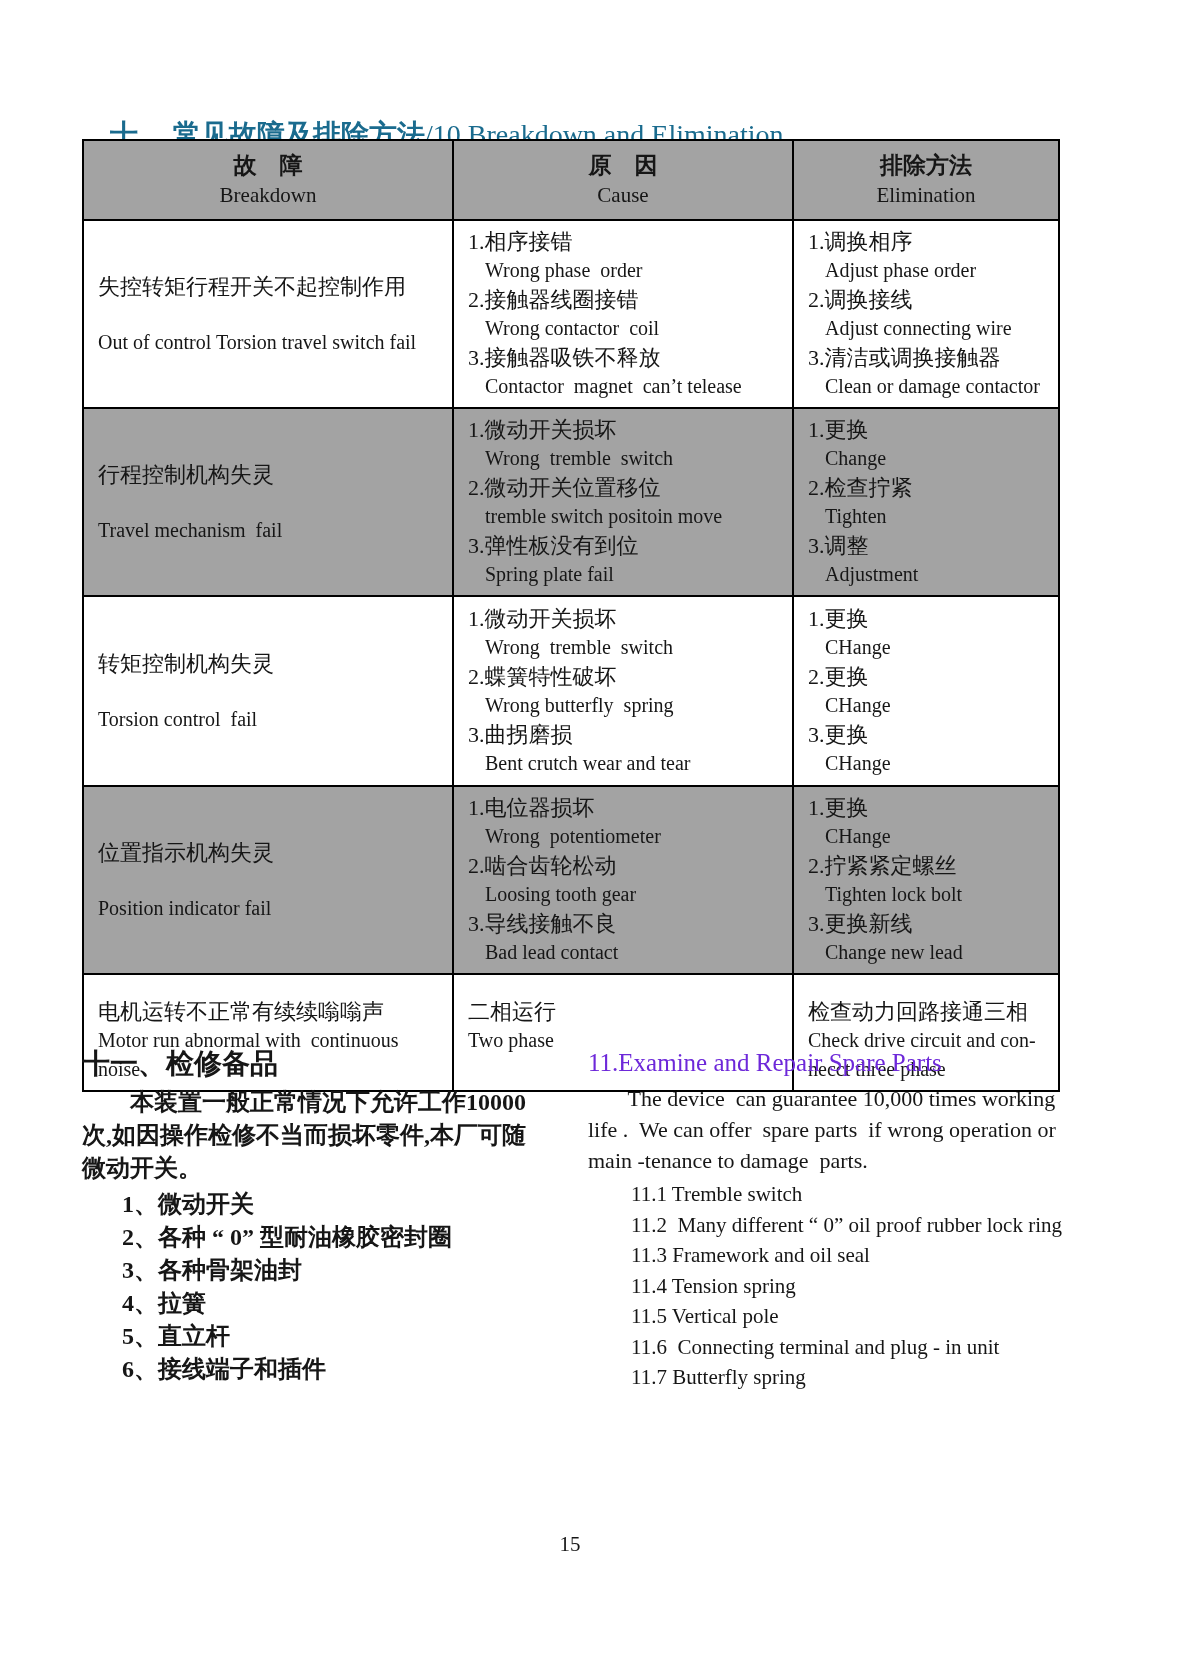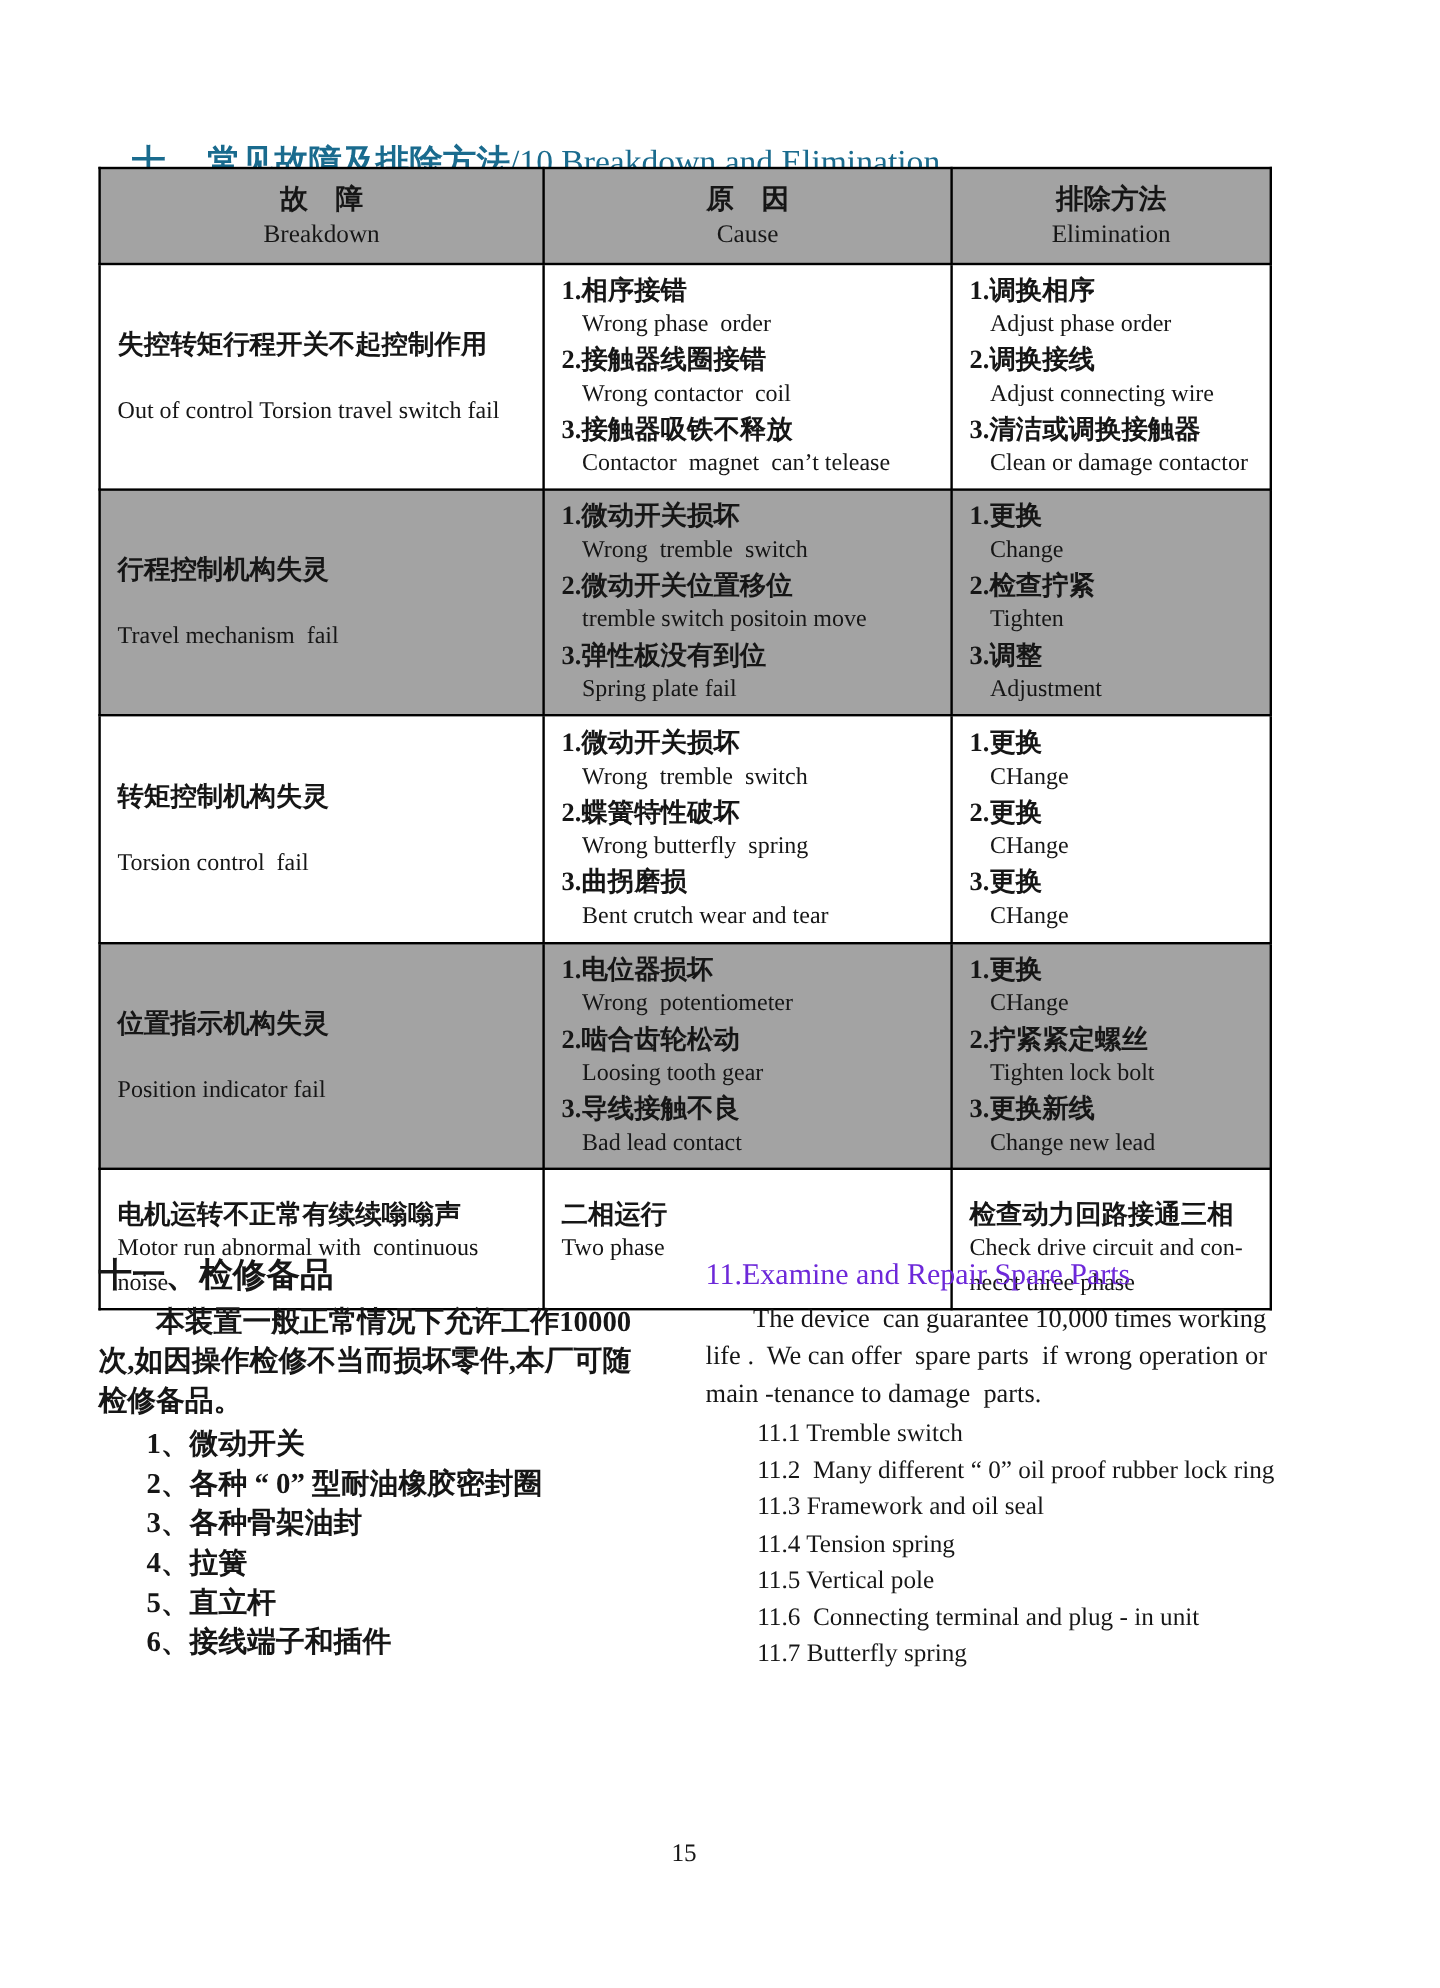--- a/index.html
+++ b/index.html
@@ -27,21 +27,21 @@
   }
   .btable td { border: 2px solid #000; vertical-align: middle; padding: 6px 8px 6px 14px; }
   .btable col.c-bk { width: 370px; }
   .btable col.c-cz { width: 340px; }
   .btable col.c-el { width: 266px; }
   .btable tr.hdr td { text-align: center; padding: 4px 0; }
   .btable tr.hdr { height: 80px; }
   .hdr .zh { font-size: 23px; font-weight: 700; line-height: 30px; }
   .hdr .en { font-size: 21px; line-height: 28px; }
 
-  .zhl { font-size: 22px; font-weight: 700; line-height: 29px; white-space: pre-wrap; }
+  .zhl { font-size: 22px; font-weight: 400; line-height: 29px; white-space: pre-wrap; }
   .enl { font-size: 20px; font-weight: 400; line-height: 29px; padding-left: 17px; white-space: pre-wrap; }
   td.bk .enl { padding-left: 0; }
   .gap { margin-top: 27px; }
   tr.flat td { vertical-align: top; padding-top: 22px; }
   tr.flat .enl { padding-left: 0; }
   td.el { padding-right: 4px; }
 
   
   .sec-zh { position: absolute; left: 82px; top: 1046px; width: 505px; }
   .sec-zh .sec-heading { font-size: 28px; font-weight: 700; line-height: 36px; margin-bottom: 4px; }
@@ -197,21 +197,21 @@
           </td>
         </tr>
       </tbody>
   </table>
 
   <div class="sec-zh">
     <div class="sec-heading">十一、检修备品</div>
     <div class="para">
         <div class="pline">本装置一般正常情况下允许工作10000</div>
         <div class="pline">次,如因操作检修不当而损坏零件,本厂可随</div>
-        <div class="pline">检修备品。</div>
+        <div class="pline">微动开关。</div>
       </div>
     <div class="list">
         <div class="list-item">1、微动开关</div>
         <div class="list-item">2、各种 “ 0” 型耐油橡胶密封圈</div>
         <div class="list-item">3、各种骨架油封</div>
         <div class="list-item">4、拉簧</div>
         <div class="list-item">5、直立杆</div>
         <div class="list-item">6、接线端子和插件</div>
       </div>
   </div>

